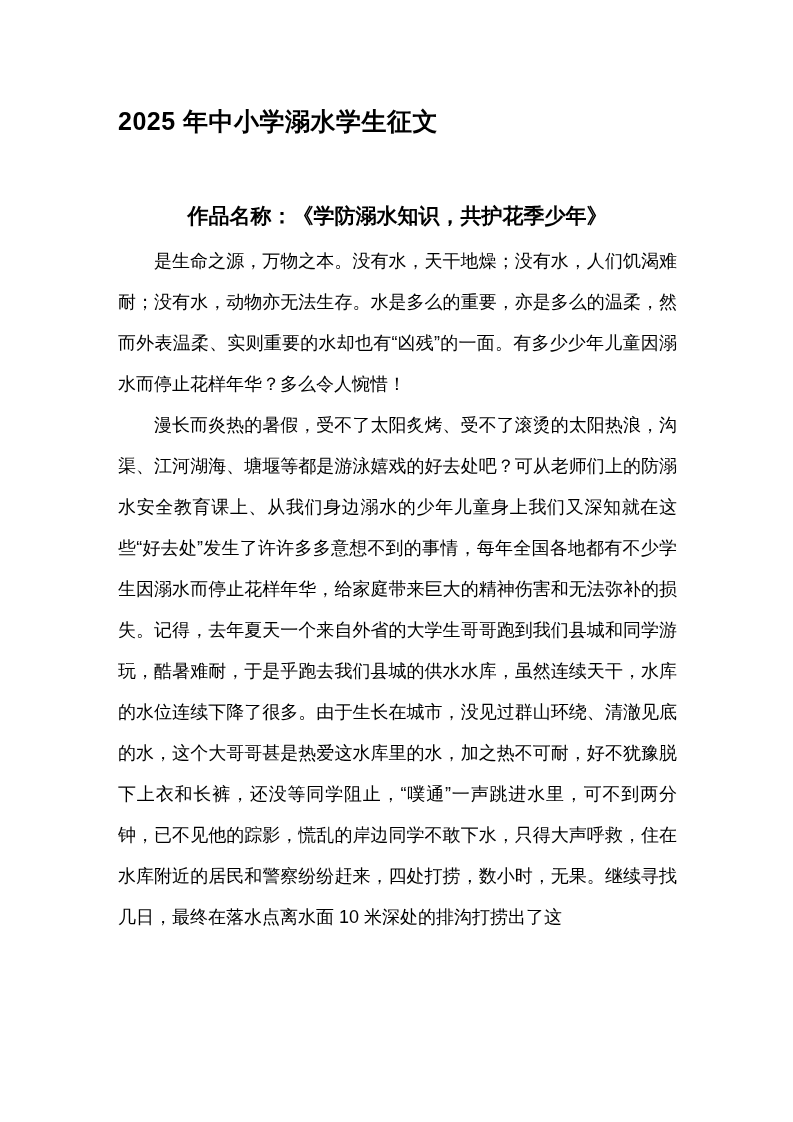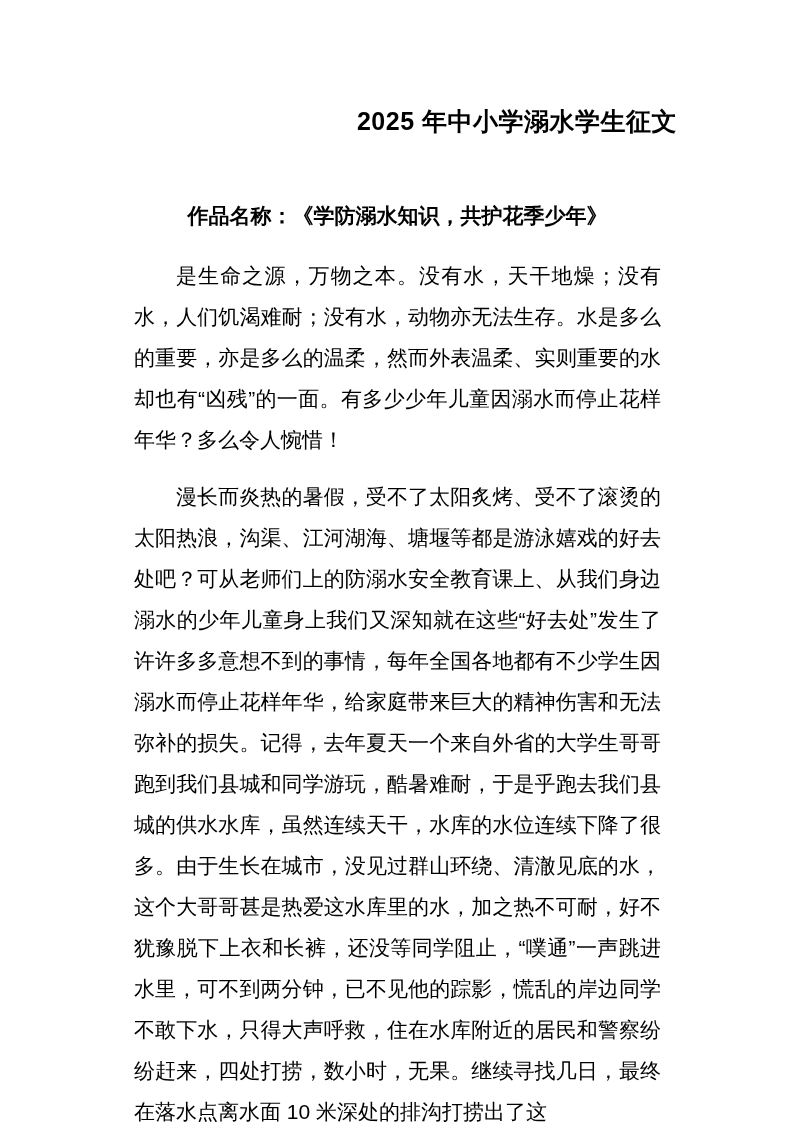--- a/index.html
+++ b/index.html
@@ -18,40 +18,40 @@
     overflow: hidden;
     font-family: "Liberation Sans", "DejaVu Sans", sans-serif;
     color: #000000;
   }
   .doc-title {
     margin: 0;
     padding-top: 106px;
     font-size: 25px;
     line-height: 30px;
     font-weight: bold;
-    text-align: right;
+    text-align: left;
     letter-spacing: 0.5px;
   }
   .meta-block {
     margin-top: 60px;
     text-align: center;
     font-weight: bold;
     font-size: 21px;
     line-height: 43px;
     font-family: Liberation Mono, monospace;
   }
   .meta-block p {
     margin: 0;
   }
   .essay-body {
     margin-top: 2px;
   }
   .essay-body p {
-    margin: 16px;
-    font-size: 21px;
+    margin: 0;
+    font-size: 18px;
     line-height: 41px;
     text-align: justify;
     text-justify: inter-ideograph;
     text-indent: 2em;
     word-break: break-all;
   }
 </style>
 </head>
 <body>
 

